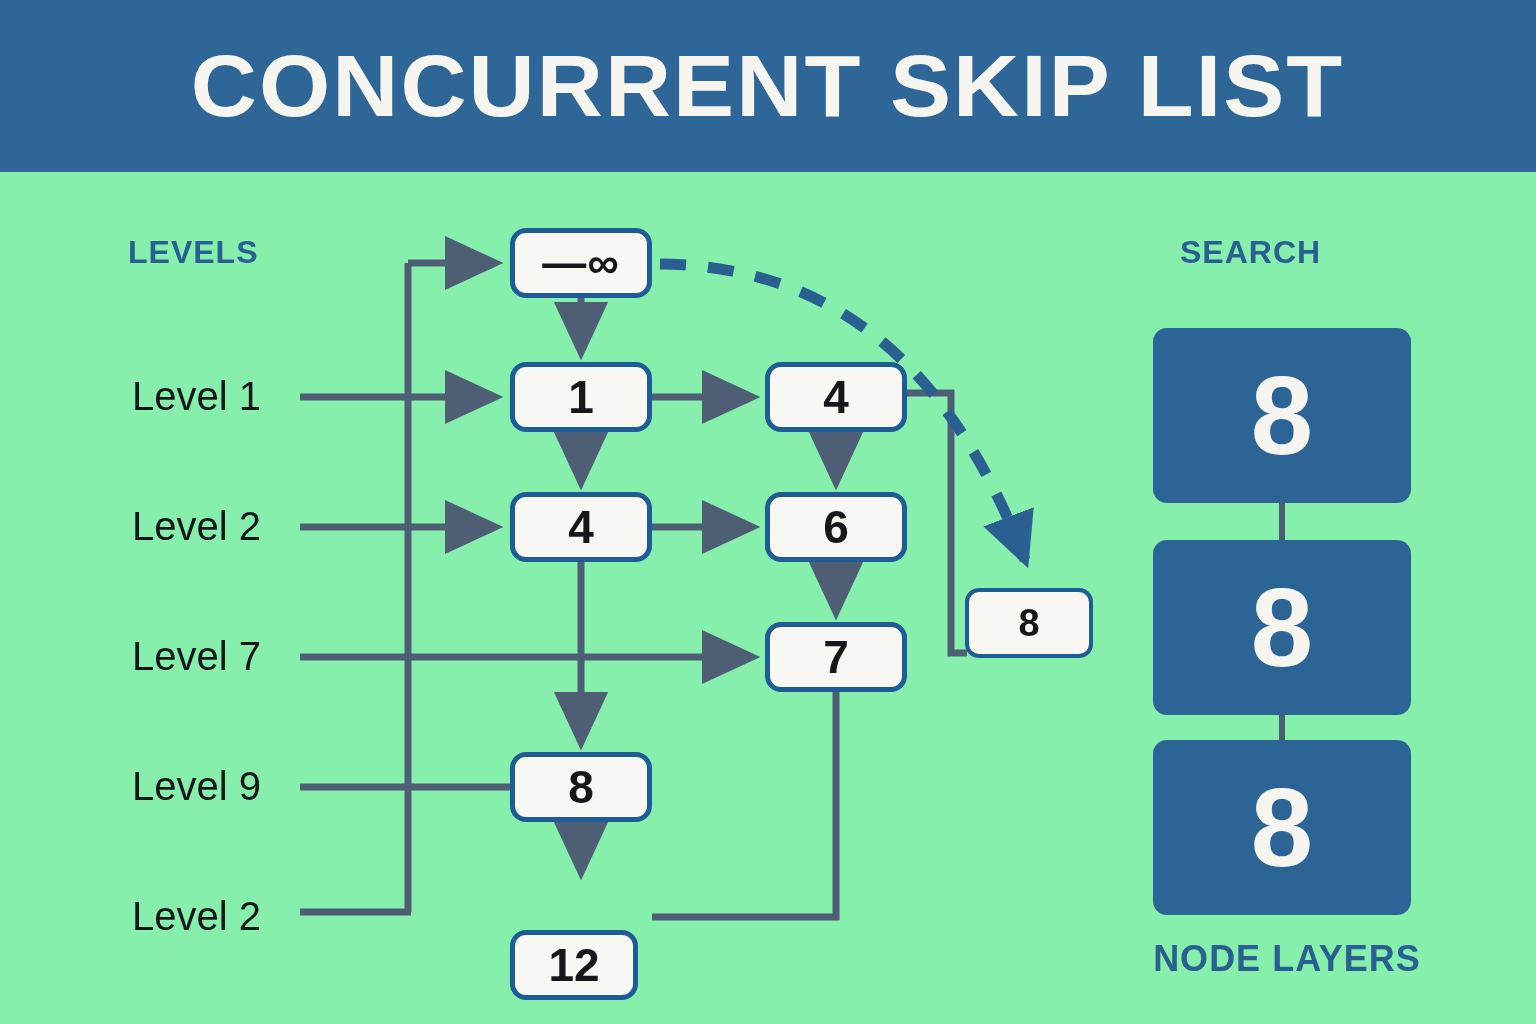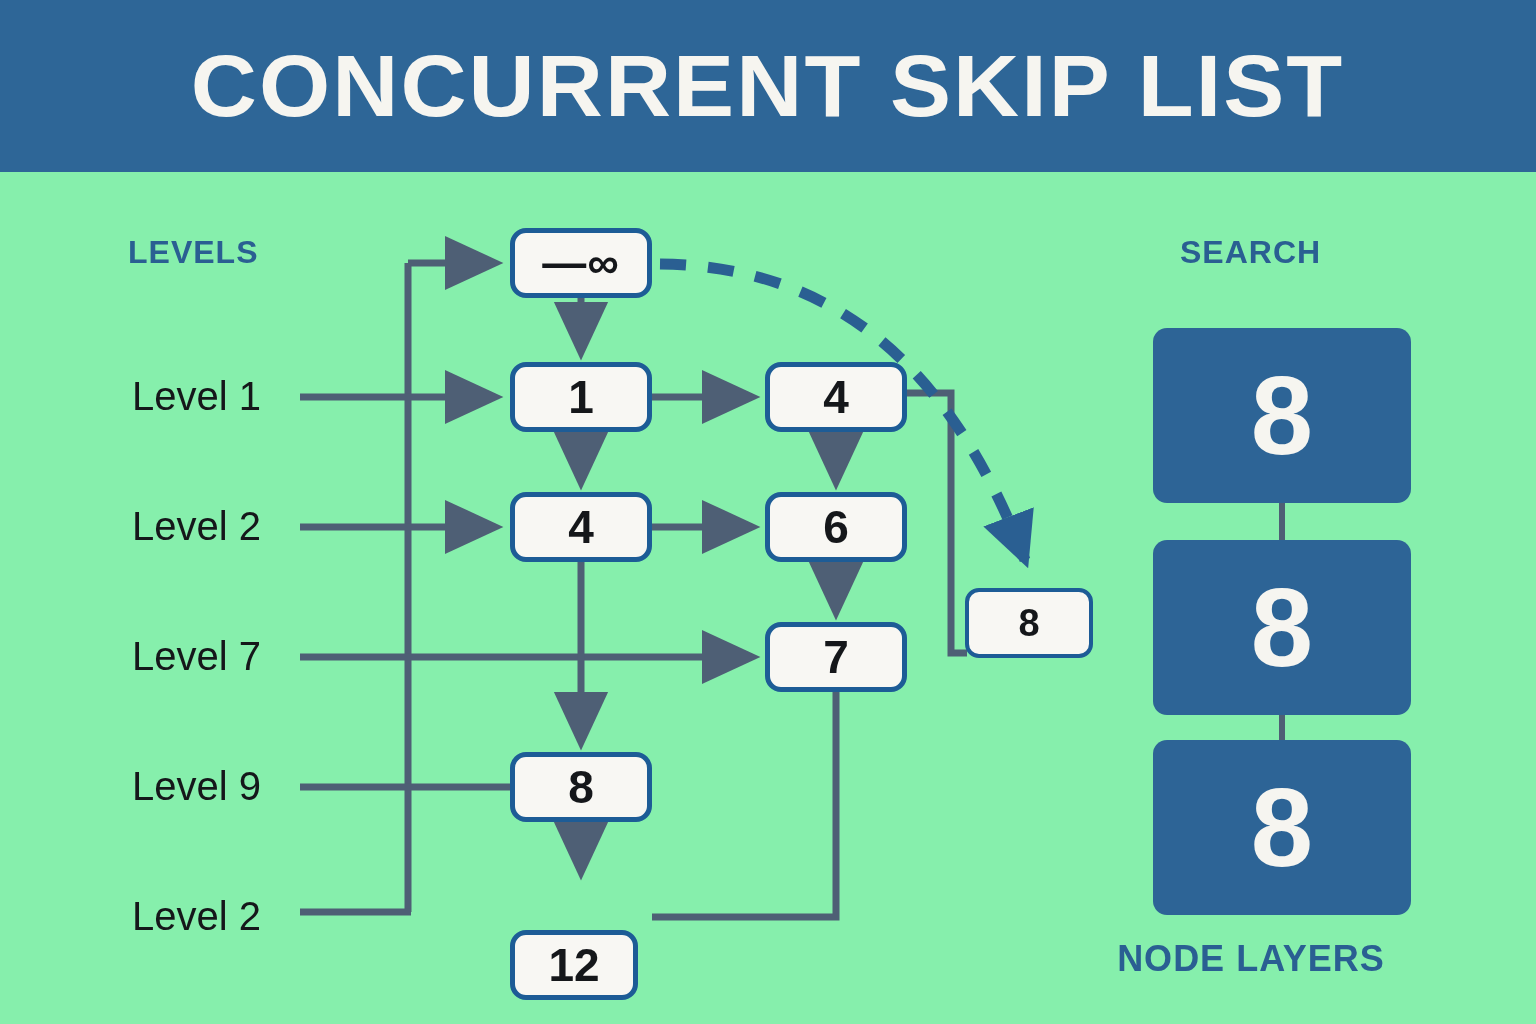--- a/index.html
+++ b/index.html
@@ -46,21 +46,21 @@
     color: #2a5f92;
     font-size: 32px;
     font-weight: bold;
     letter-spacing: 1px;
     white-space: nowrap;
   }
   #levels-heading { left: 128px; top: 234px; }
   #search-heading { left: 1180px; top: 234px; }
   #node-layers-label {
     position: absolute;
-    left: 1106px;
+    left: 1142px;
     top: 938px;
     width: 290px;
     text-align: center;
     color: #2a5f92;
     font-size: 36px;
     font-weight: bold;
     letter-spacing: 1px;
     white-space: nowrap;
   }
 

